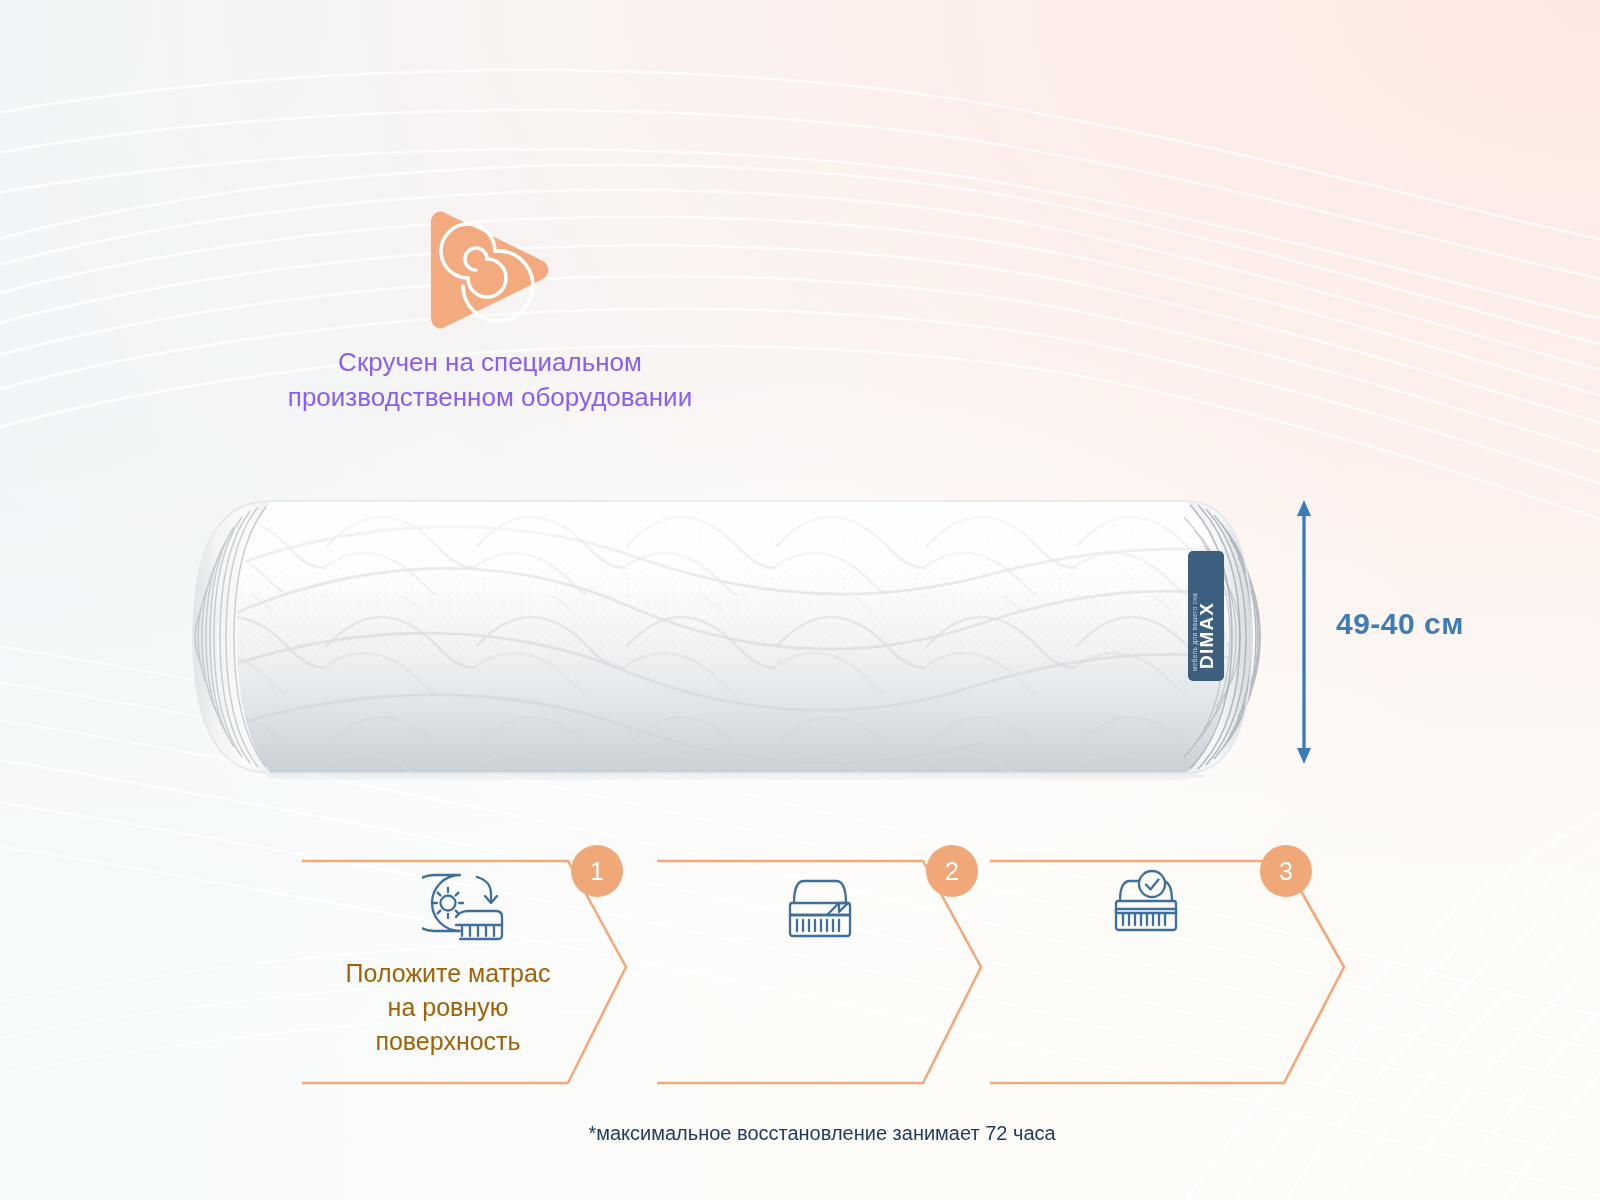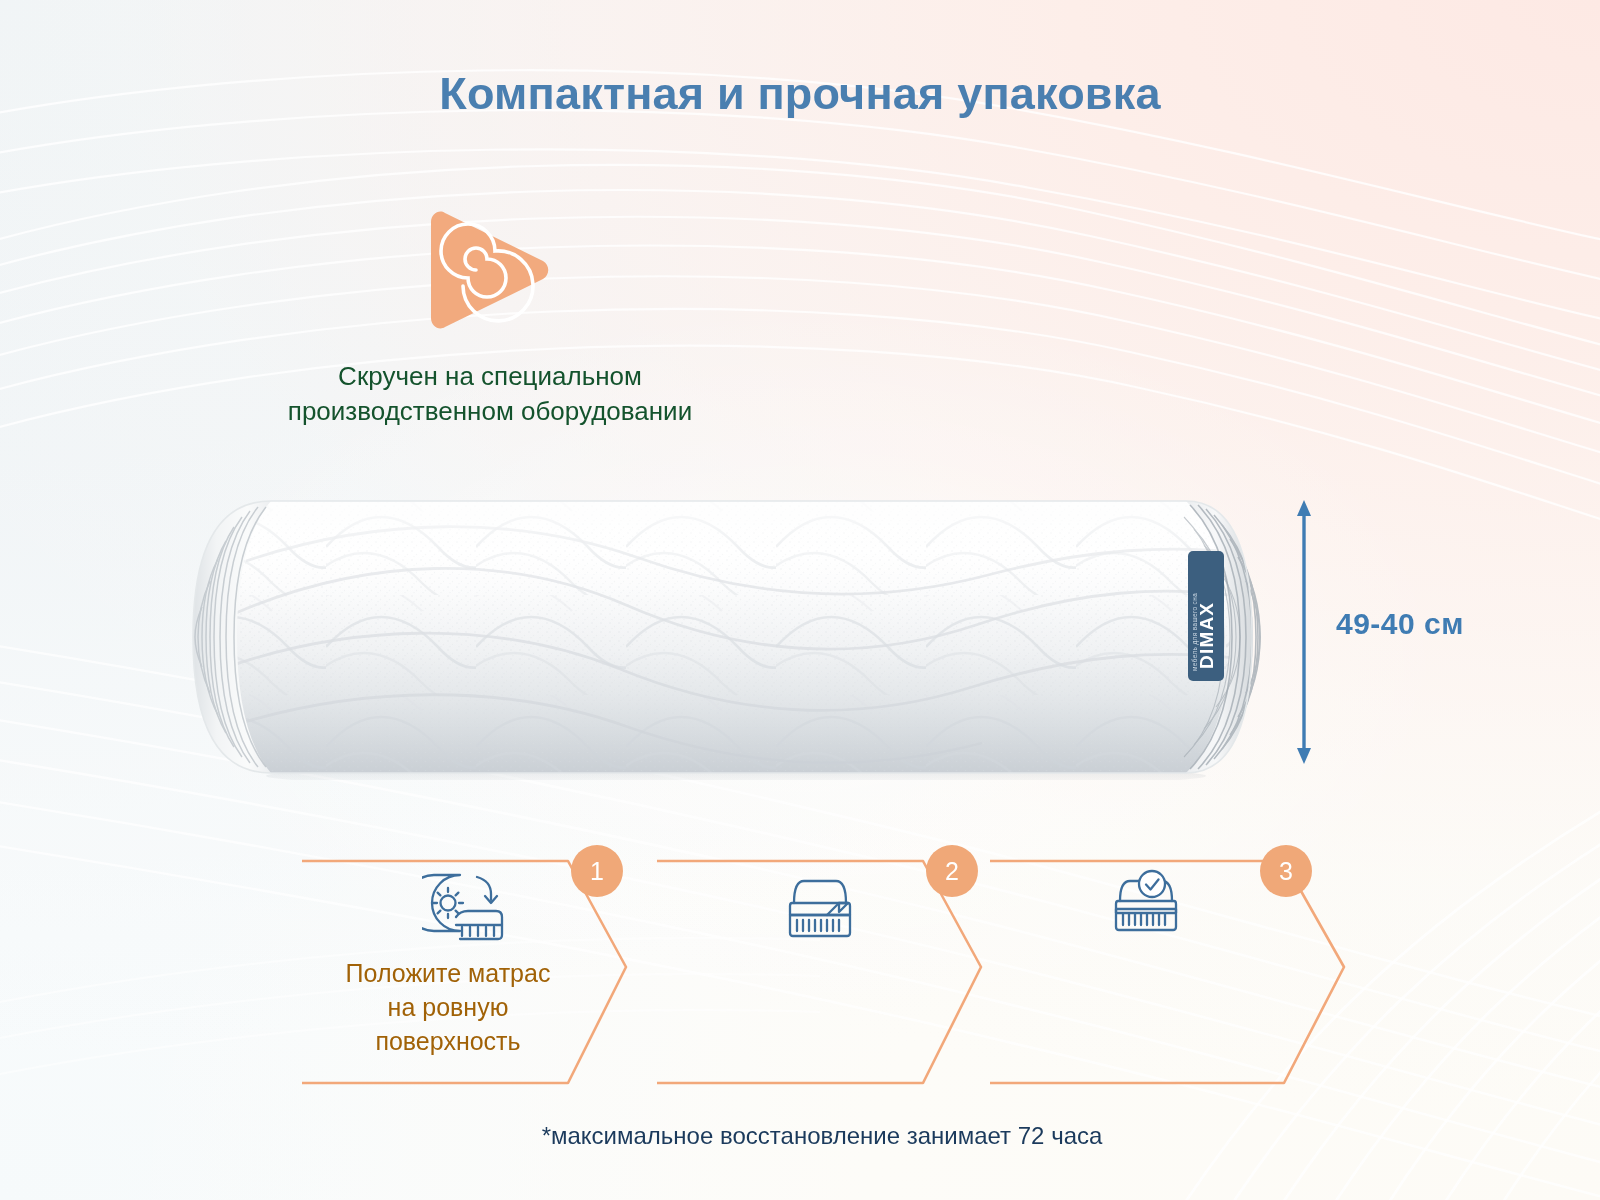--- a/index.html
+++ b/index.html
@@ -31,21 +31,21 @@
   .title{
     position:absolute;left:0;right:0;top:68px;text-align:center;
     font-size:45px;font-weight:bold;letter-spacing:.2px;
     color:#4a7fb0;
   }
 
   
   .feature{position:absolute;text-align:center;}
   .feat-icon{position:relative;margin:0 auto;width:150px;height:150px;}
   .feat-text{
-    margin-top:14px;font-size:26px;line-height:1.33;color:#14532d;white-space:pre-line;
+    font-size:26px;line-height:1.33;color:#8b5cf6;white-space:pre-line;
   }
   #feature-roll{left:160px;top:195px;width:660px;}
   #feature-car {left:860px;top:195px;width:600px;}
 
   
   #roll-wrap{position:absolute;left:176px;top:495px;width:1100px;height:285px;}
 
   
   #dim-arrow{position:absolute;left:1296px;top:500px;width:16px;height:264px;}
   #dim-label{
@@ -70,21 +70,21 @@
   #step-1{left:0px;}
   #step-2{left:355px;}
   #step-3{left:688px;width:360px;}
   #step-3 .step-text{left:-8px;right:40px;}
   #step-3 .step-badge{right:36px;}
   #step-3 .step-icon{left:44%;}
 
   
   #footnote{
     position:absolute;left:0;right:0;top:1122px;text-align:center;
-    font-size:24px;color:#1b3a5c;padding-left:44px;
+    font-size:20px;color:#1b3a5c;padding-left:44px;
   }
 </style>
 </head>
 <body>
 
 <div id="stage">
 
   <div class="bg-base"></div>
 
   <svg class="bg-waves" viewBox="0 0 1600 1200" preserveAspectRatio="none">
@@ -119,21 +119,20 @@
     </g>
     <g fill="none" stroke="#ffffff" stroke-width="2" opacity="0.55">
       <path d="M-40 1010 C 200 960, 520 930, 820 940"></path>
       <path d="M-40 1046 C 200 996, 520 966, 820 976"></path>
       <path d="M-40 1082 C 200 1032, 520 1002, 820 1012"></path>
     </g>
   </svg>
 
   <div class="bg-soft"></div>
 
-  <div class="title">Компактная и прочная упаковка</div>
 
   <div class="feature" id="feature-roll">
     <div class="feat-icon">
       <svg viewBox="0 0 150 150" width="150" height="150">
         <path d="M30 18 C24 14, 16 19, 16 27 L16 123 C16 131, 24 136, 30 132 L128 84 C135 80, 135 70, 128 66 Z" fill="#f2aa7e"></path>
         <path d="M61 75 a11 11 0 1 1 11 -11 a19 19 0 1 1 -19 19 a27 27 0 1 1 27 -27 a35 35 0 1 1 -32 35" fill="none" stroke="#ffffff" stroke-width="3.6" stroke-linecap="round"></path>
       </svg>
     </div>
     <div class="feat-text">Скручен на специальном
 производственном оборудовании</div>

